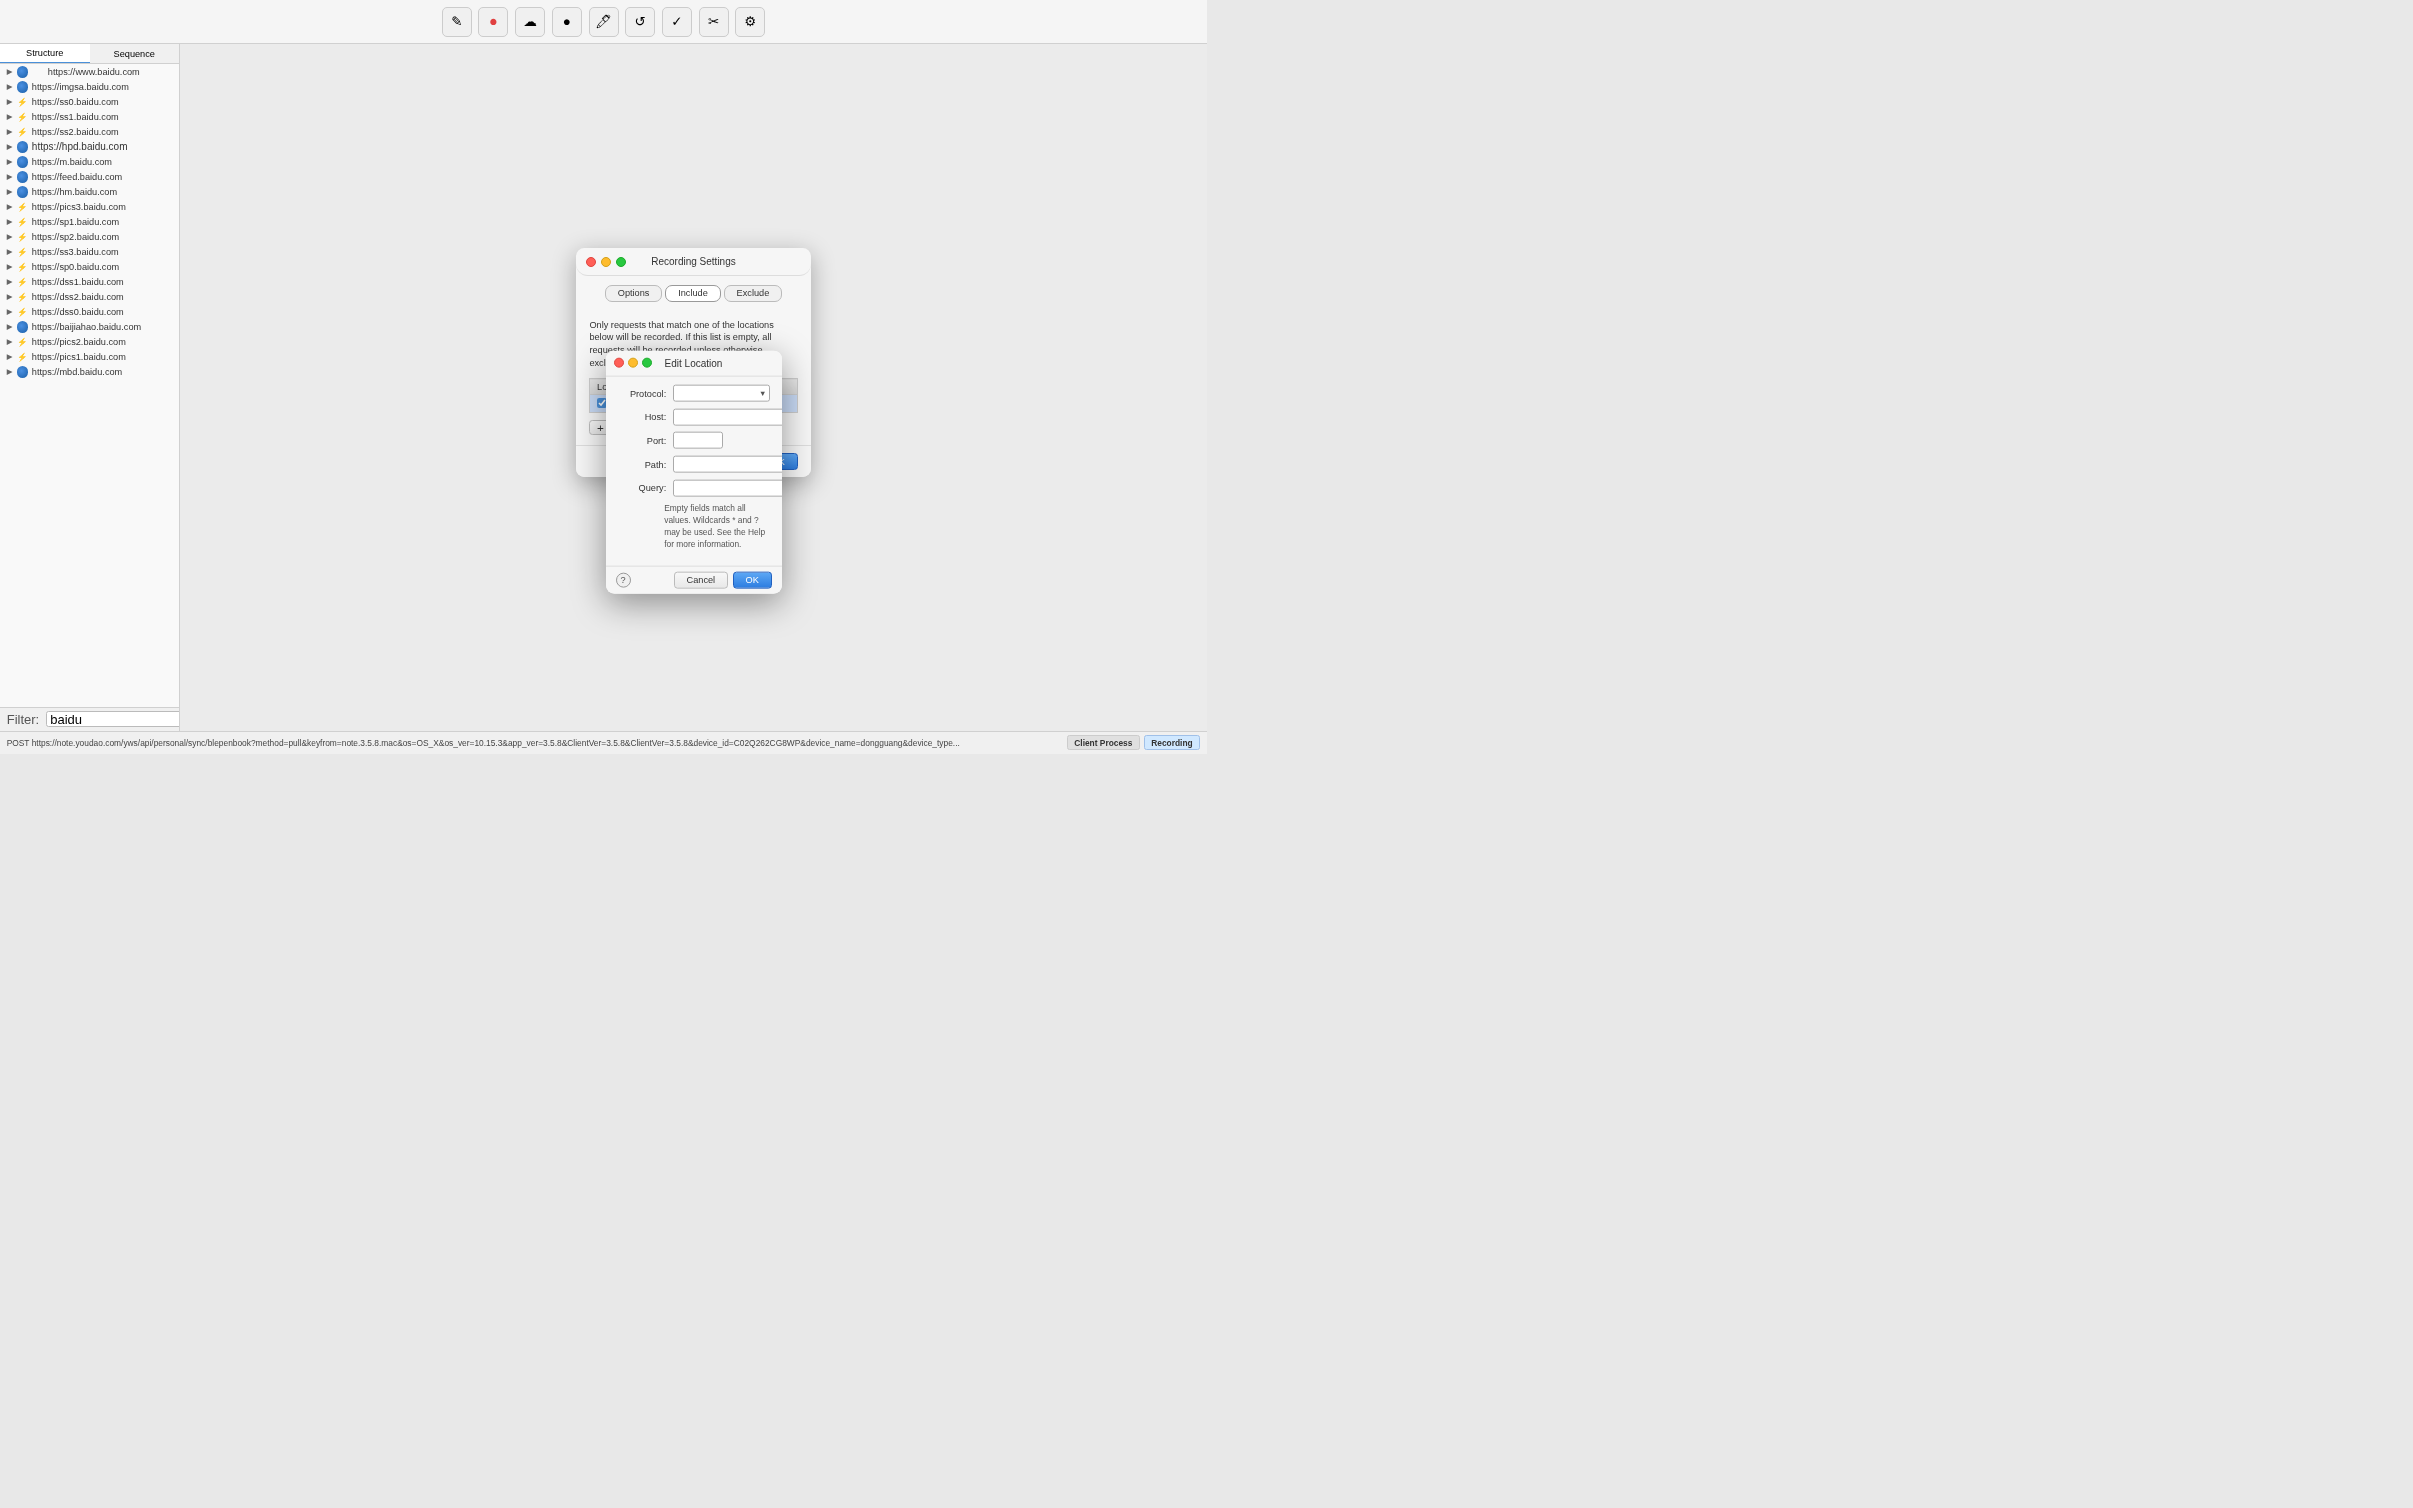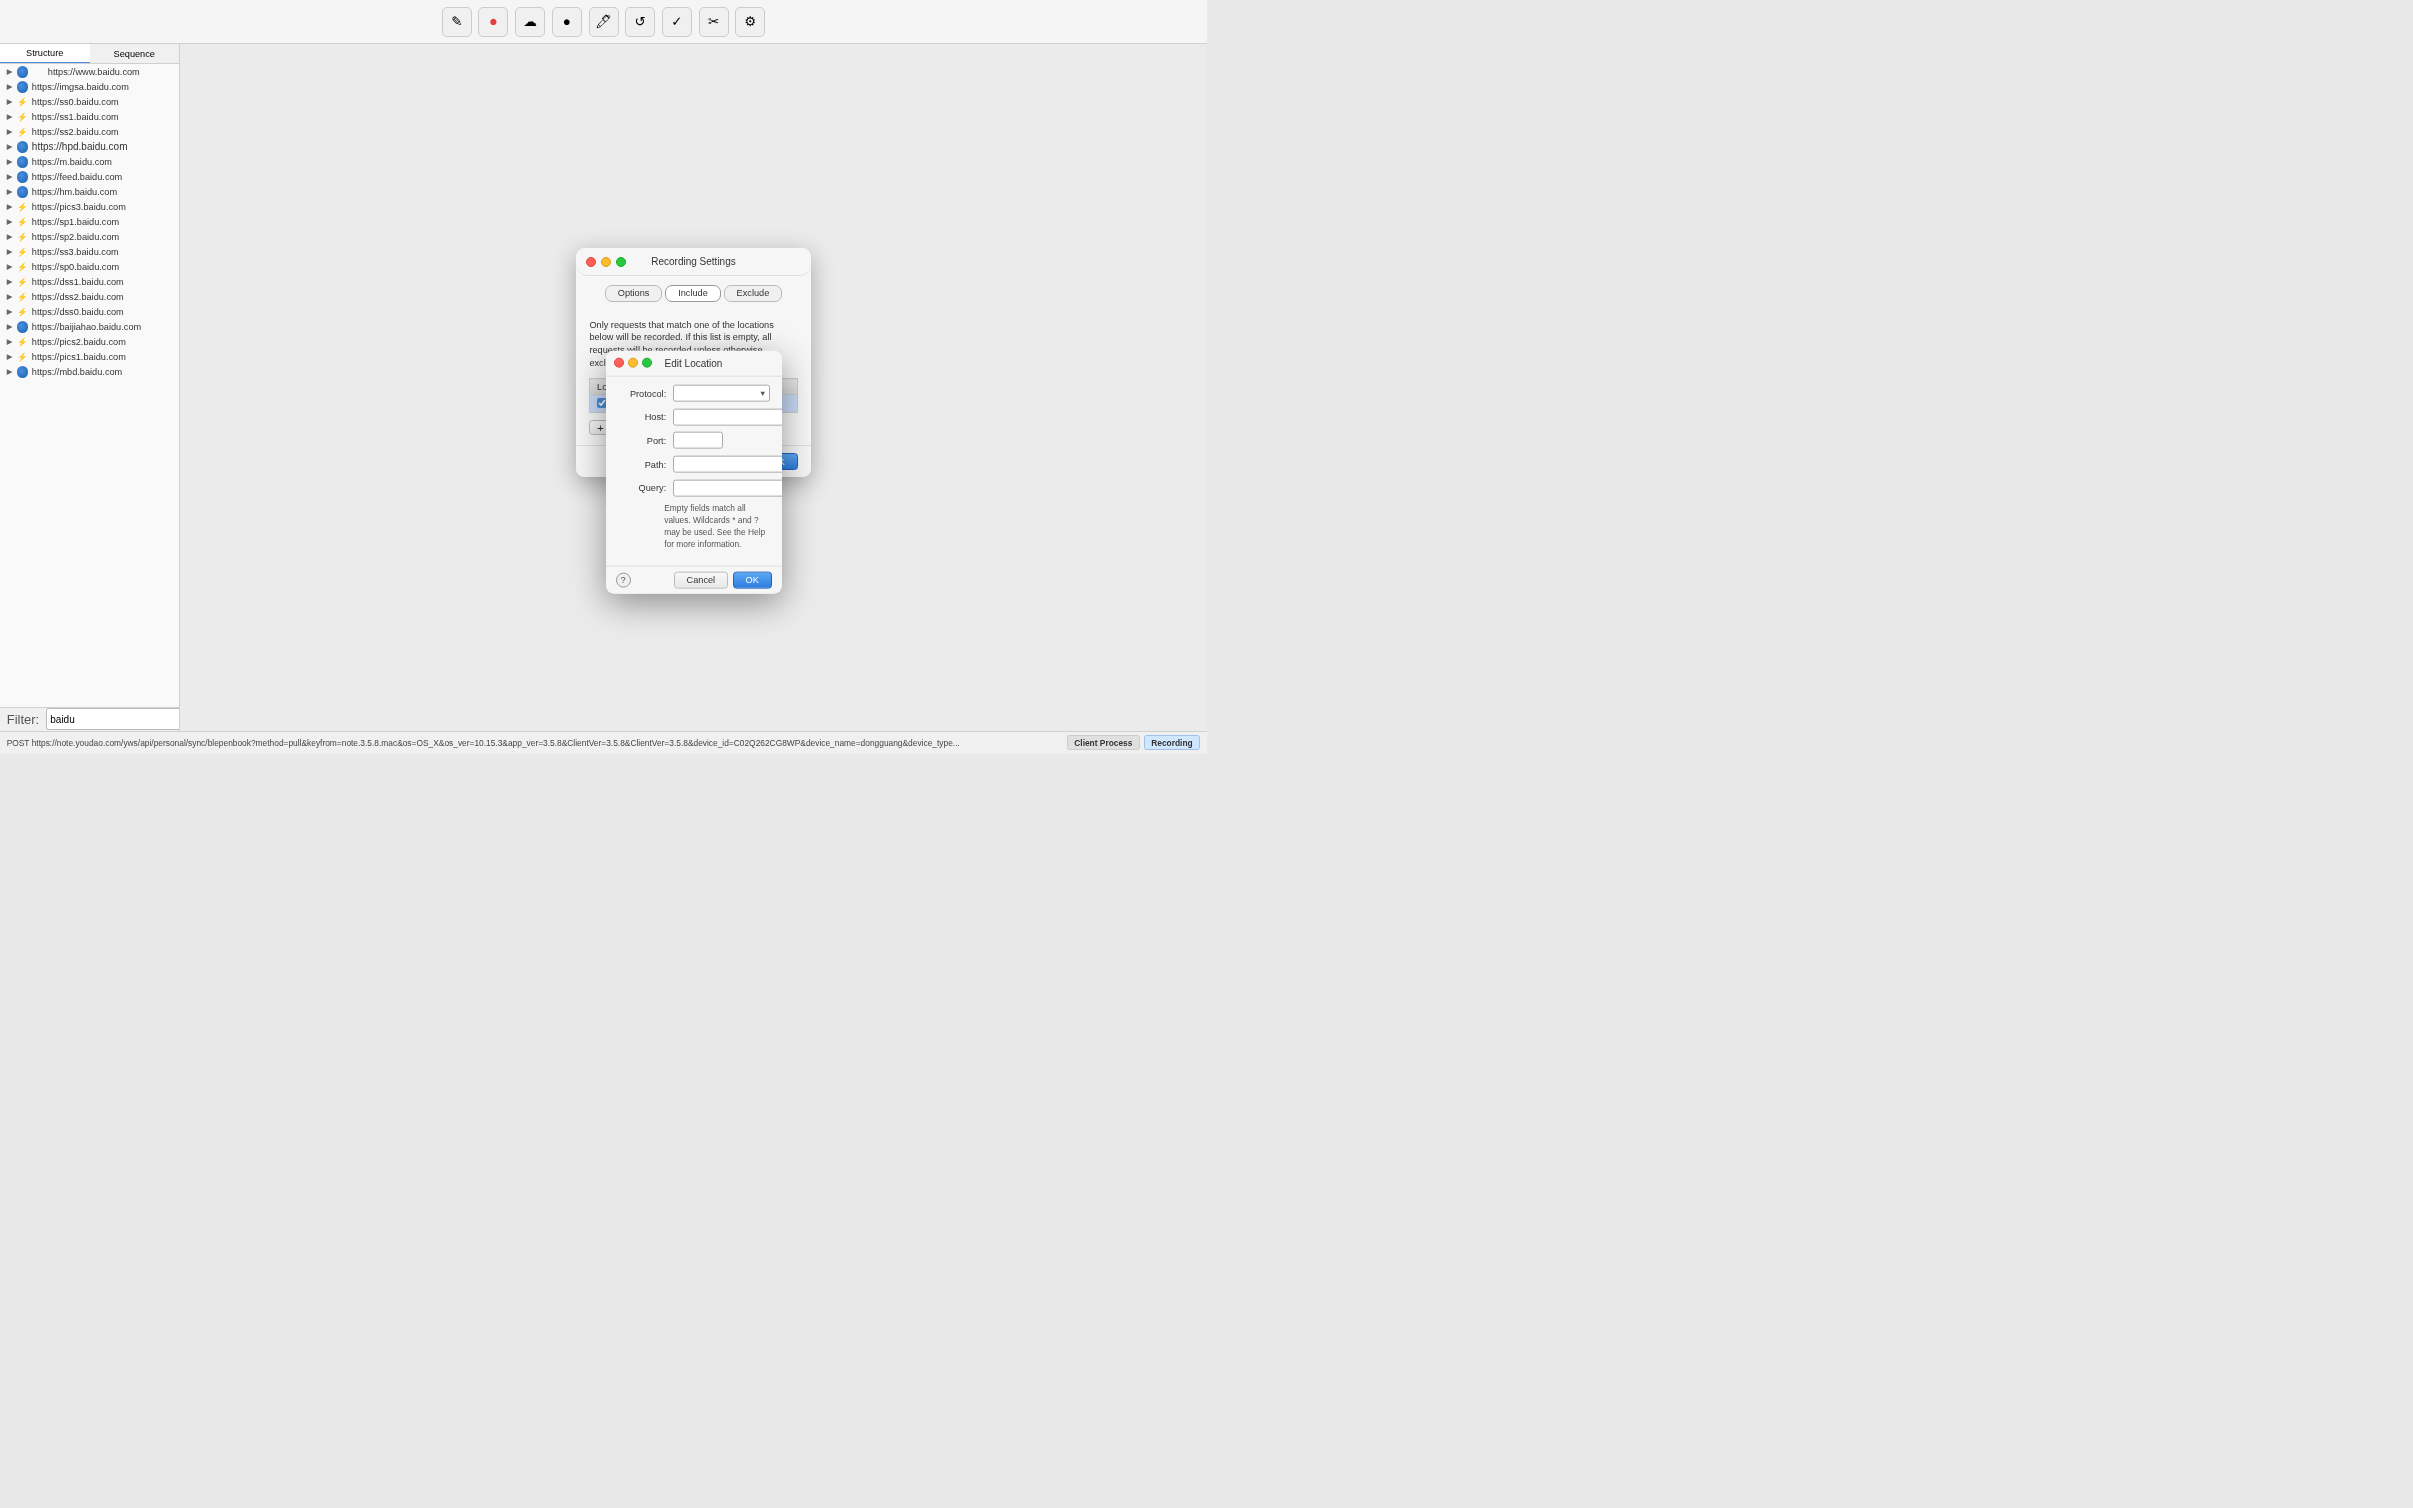--- a/index.html
+++ b/index.html
@@ -133,25 +133,25 @@
       bottom: 0;
       left: 0;
       width: 180px;
     }
     .filter-label {
       font-size: 13px;
       color: #555;
     }
     .filter-input {
       flex: 1;
-      height: 22px;
+      height: 16px;
       border: 0.8px solid #bbb;
       border-radius: 2.5px;
       padding: 0 3.4px;
-      font-size: 10px;
+      font-size: 13px;
       background: #fff;
     }
 
     
     .status-bar {
       height: 23.5px;
       background: #f0f0f0;
       border-top: 0.8px solid #d0d0d0;
       display: flex;
       align-items: center;

